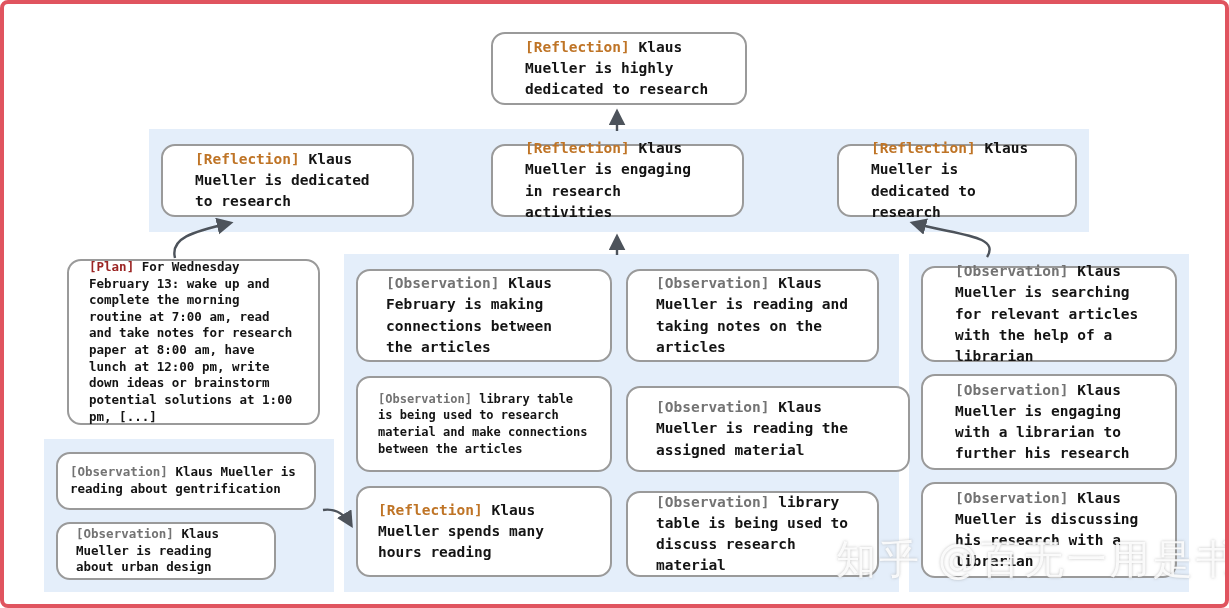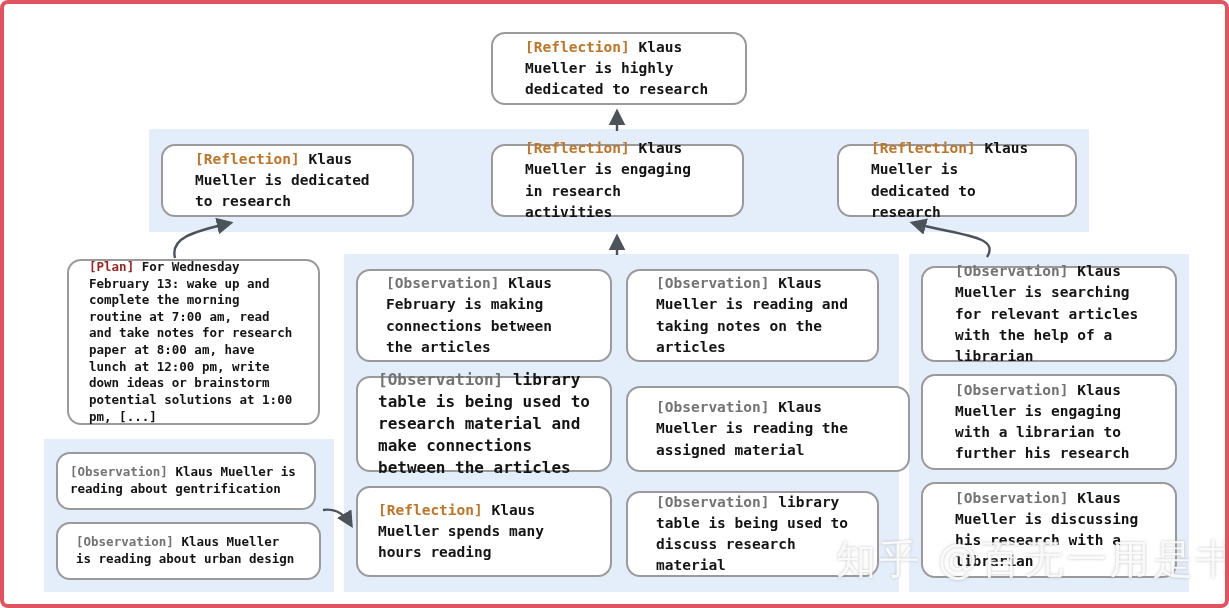--- a/index.html
+++ b/index.html
@@ -23,21 +23,21 @@
     background:#ffffff;
     border:2.5px solid #9a9a9a;
     border-radius:14px;
     display:flex;
     align-items:center;
     color:#141414;
     font-weight:bold;
   }
   .fs-lg{font-size:14.5px;line-height:1.45;}
   .fs-md{font-size:12.5px;line-height:1.33;}
-  .fs-sm{font-size:16px;line-height:1.38;}
+  .fs-sm{font-size:12px;line-height:1.38;}
   .p12{padding:0 12px;}
   .p14{padding:0 28px;}
   .p16{padding:0 32px;}
   .p18{padding:0 18px;}
   .p20{padding:0 20px;}
   .p28{padding:0 28px;}
   .tag-reflection{color:#bf7426;}
   .tag-plan{color:#9b2423;}
   .tag-observation{color:#737373;}
   .arrows{
@@ -93,21 +93,21 @@
     <div><span class="tag-reflection">[Reflection]</span> <span>Klaus Mueller is dedicated to research</span></div>
   </div>
 
   <div class="node fs-md p20" style="left:63px;top:255px;width:253px;height:166px;">
     <div><span class="tag-plan">[Plan]</span> <span>For Wednesday February 13: wake up and complete the morning routine at 7:00 am, read and take notes for research paper at 8:00 am, have lunch at 12:00 pm, write down ideas or brainstorm potential solutions at 1:00 pm, [...]</span></div>
   </div>
 
   <div class="node fs-md p12" style="left:52px;top:448px;width:260px;height:58px;">
     <div><span class="tag-observation">[Observation]</span> <span>Klaus Mueller is reading about gentrification</span></div>
   </div>
-  <div class="node fs-md p18" style="left:52px;top:518px;width:265px;height:58px;">
+  <div class="node fs-md p18" style="left:52px;top:518px;width:220px;height:58px;">
     <div><span class="tag-observation">[Observation]</span> <span>Klaus Mueller is reading about urban design</span></div>
   </div>
 
   <div class="node fs-lg p28" style="left:352px;top:265px;width:256px;height:93px;">
     <div><span class="tag-observation">[Observation]</span> <span>Klaus February is making connections between the articles</span></div>
   </div>
   <div class="node fs-sm p20" style="left:352px;top:372px;width:256px;height:96px;">
     <div><span class="tag-observation">[Observation]</span> <span>library table is being used to research material and make connections between the articles</span></div>
   </div>
   <div class="node fs-lg p20" style="left:352px;top:482px;width:256px;height:91px;">

